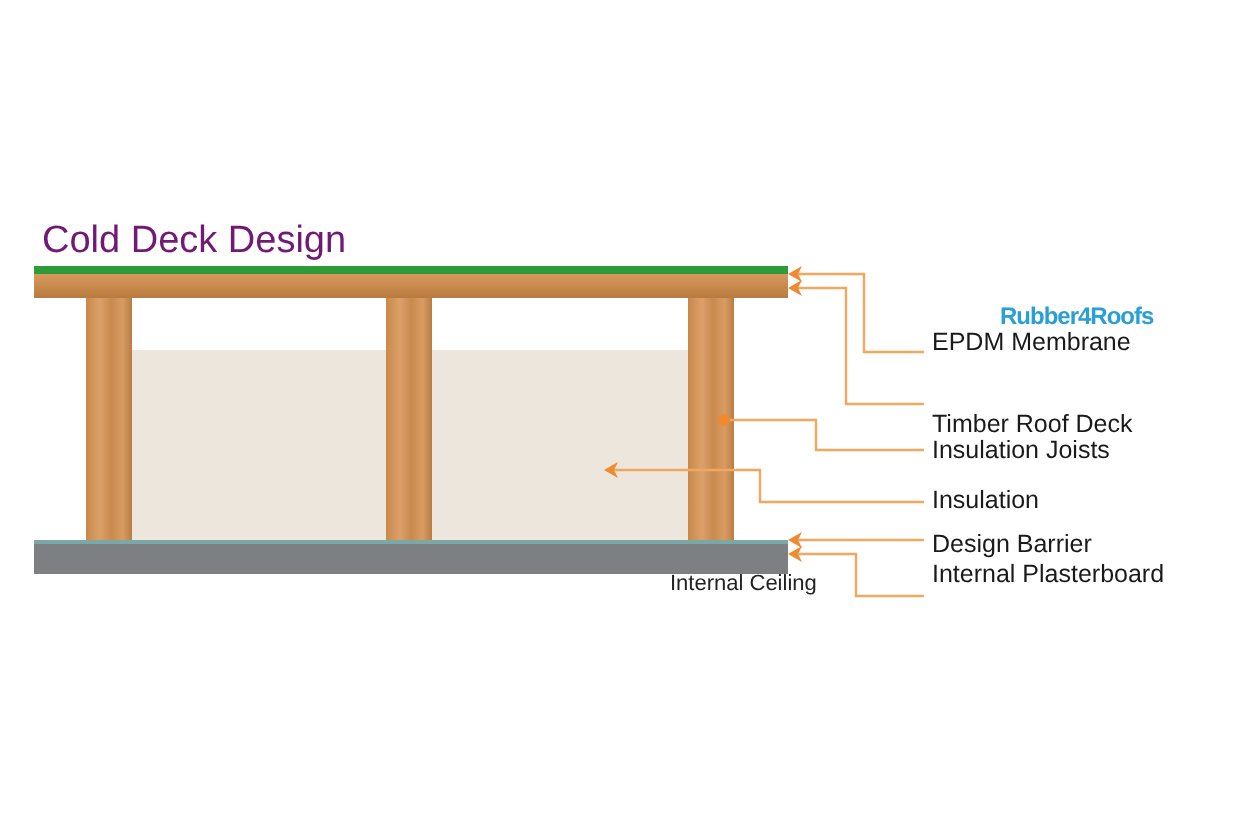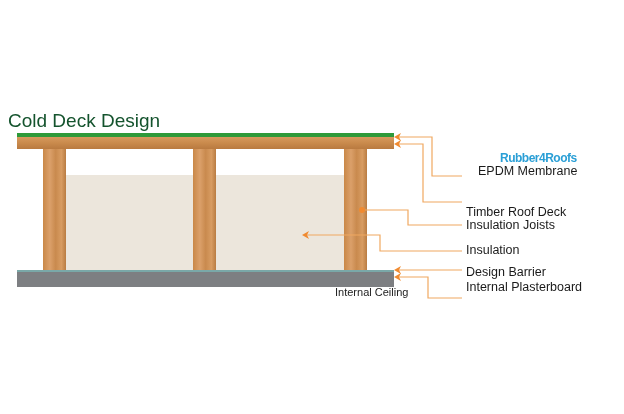--- a/index.html
+++ b/index.html
@@ -1,18 +1,18 @@
 <!DOCTYPE html>
 <html><head>
 <meta charset="utf-8">
 <style>
   html,body{margin:0;padding:0;background:#ffffff;}
   body{width:624px;height:414px;position:relative;overflow:hidden;font-family:"Liberation Sans",sans-serif;}
   .abs{position:absolute;}
-  .title{left:8px;top:110px;font-size:19px;color:#14532d;letter-spacing:0px;}
+  .title{left:21px;top:110px;font-size:19px;color:#701a75;letter-spacing:0px;}
   .membrane{left:17px;top:133px;width:377px;height:4px;background:#2e9a3a;}
   .deck{left:17px;top:137px;width:377px;height:12px;background:linear-gradient(180deg,#d79a5e 0%,#c98a4c 50%,#b97a40 100%);}
   .joist{top:149px;width:23px;height:122px;background:linear-gradient(90deg,#c98848 0%,#dba06a 30%,#c98a4e 55%,#d89c62 80%,#b97c42 100%);}
   .insul{top:175px;height:95px;background:#ece6dc;}
   .vapour{left:17px;top:270px;width:377px;height:2px;background:#7aa8a8;}
   .ceiling{left:17px;top:272px;width:377px;height:15px;background:#7d7f82;}
   .ceiling-label{left:307px;top:286px;font-size:11px;color:#222;margin-left:28px;}
   .label{left:466px;font-size:12.5px;color:#1a1a1a;}
   .brand{left:466px;top:151px;font-size:12px;color:#2a9fd6;font-weight:bold;letter-spacing:-0.5px;padding-left:34px;}
   svg{position:absolute;left:0;top:0;}
@@ -56,18 +56,18 @@
     <polygon points="394,137 401,133 399,137 401,141"></polygon>
     <polygon points="394,144 401,140 399,144 401,148"></polygon>
     <circle cx="362" cy="210" r="3"></circle>
     <polygon points="302,235 309,231 307,235 309,239"></polygon>
     <polygon points="394,270 401,266 399,270 401,274"></polygon>
     <polygon points="394,277 401,273 399,277 401,281"></polygon>
   </g>
 </svg>
 
 <div class="abs brand">Rubber4Roofs</div>
-<div class="abs label" style="top:164px;margin-left:12px;">EPDM Membrane</div>
+<div class="abs label" style="top:164px;">EPDM Membrane</div>
 <div class="abs label" style="top:193px;margin-top:12px;">Timber Roof Deck</div>
 <div class="abs label" style="top:218px;">Insulation Joists</div>
 <div class="abs label" style="top:243px;text-align:center;">Insulation</div>
 <div class="abs label" style="top:265px;">Design Barrier</div>
 <div class="abs label" style="top:280px;">Internal Plasterboard</div>
 
 </body></html>

